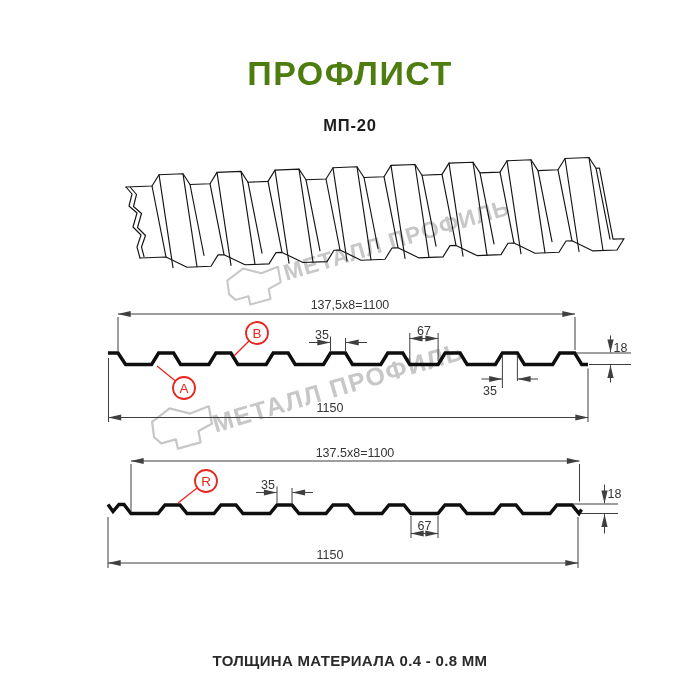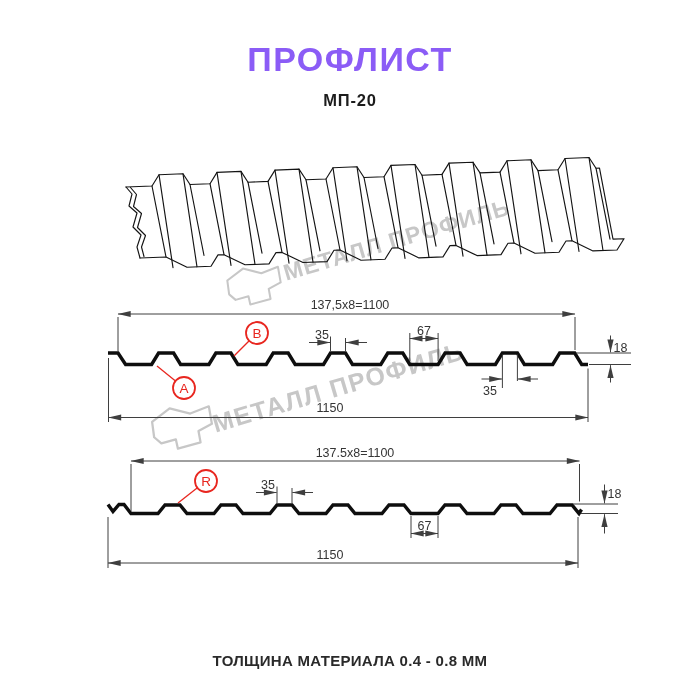--- a/index.html
+++ b/index.html
@@ -3,22 +3,22 @@
 <meta charset="utf-8">
 <style>
   :root{
     --red:#e8261f; --line:#141414; --dim:#3f3f3f; --wm:#c7c7c7; --txt:#1a1a1a;
   }
   html,body{margin:0;padding:0;background:#ffffff;}
   #stage{position:relative;width:700px;height:700px;background:#ffffff;overflow:hidden;
          font-family:"Liberation Sans", sans-serif;}
   .abs{position:absolute;}
   .center-text{left:0;right:0;text-align:center;}
-  .title{top:40px;font-size:34px;font-weight:800;letter-spacing:1.5px;color:#8b5cf6;}
-  .subtitle{top:91px;font-size:16.5px;font-weight:700;letter-spacing:0.8px;color:#1c1c1c;}
+  .title{top:54px;font-size:34px;font-weight:800;letter-spacing:1.5px;color:#4d7c0f;}
+  .subtitle{top:116px;font-size:16.5px;font-weight:700;letter-spacing:0.8px;color:#1c1c1c;}
   .footer{top:616px;font-size:15px;font-weight:700;letter-spacing:0.3px;color:#2a2a2a;margin-top:36px;}
   .wm-text{position:absolute;color:var(--wm);font-weight:700;white-space:nowrap;
            transform-origin:0 50%;transform:rotate(-16.5deg);line-height:1;}
   .wm1{left:284px;top:262px;font-size:23px;letter-spacing:1px;}
   .wm2{left:213px;top:412px;font-size:25px;letter-spacing:1.5px;}
   svg{position:absolute;left:0;top:0;}
   .draw{stroke:var(--line);stroke-width:1.15;fill:none;stroke-linejoin:round;stroke-linecap:round;}
   .profile{stroke:#0e0e0e;stroke-width:3.4;fill:none;stroke-linejoin:miter;}
   .dimline{stroke:var(--dim);stroke-width:1;fill:none;}
   .dim-txt{font-size:12.5px;fill:#353535;}

